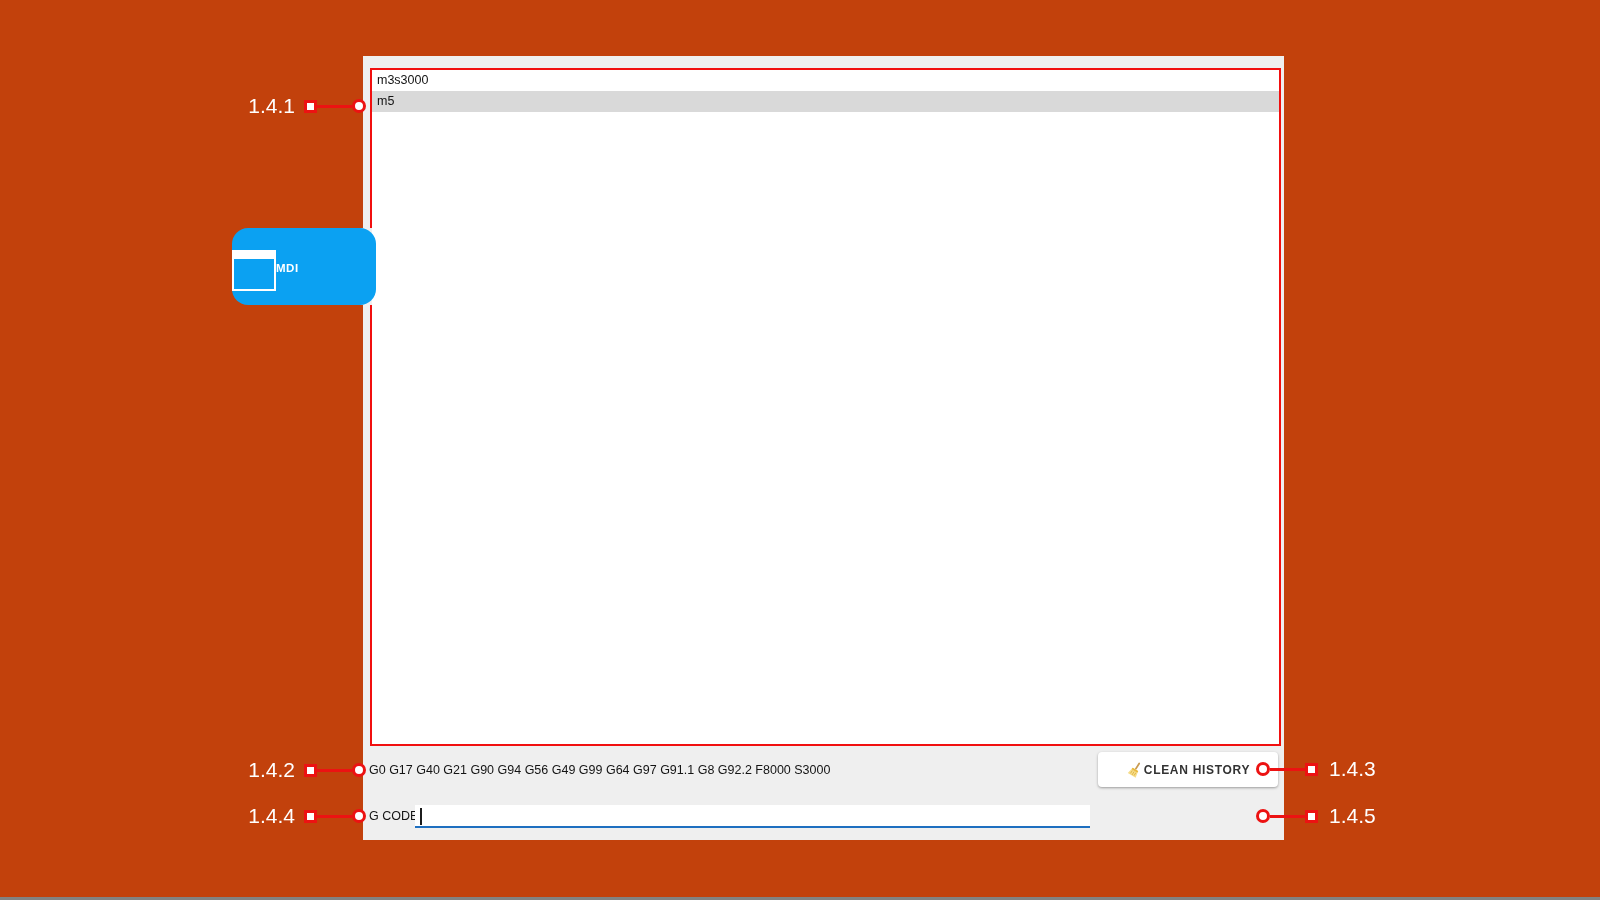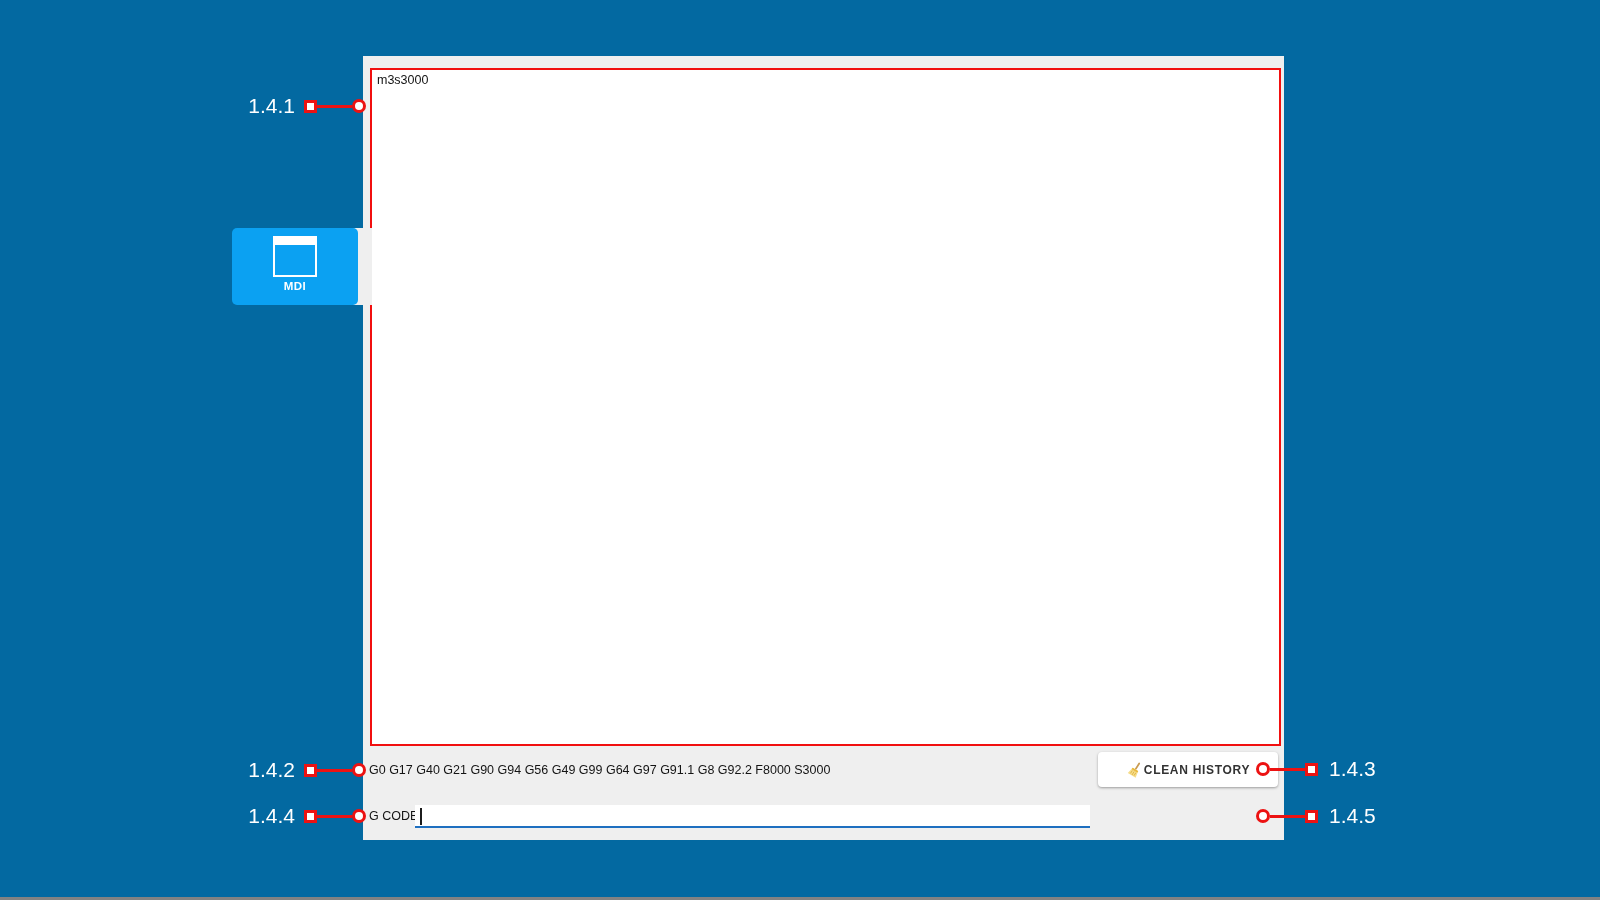--- a/index.html
+++ b/index.html
@@ -1,41 +1,41 @@
 <!DOCTYPE html>
 <html><head>
 <meta charset="utf-8">
 <style>
   html,body{margin:0;padding:0;background:#323232;}
   #stage{
     position:relative;width:1600px;height:900px;overflow:hidden;
-    background:#0369a1;
+    background:#c2410c;
     font-family:"Liberation Sans",sans-serif;
   }
   
   .bottom-edge{position:absolute;left:0;bottom:0;width:100%;height:3px;background:#828282;}
 
   
   .panel{position:absolute;left:363px;top:56px;width:921px;height:784px;background:#efefef;}
 
   
   .history-box{
     position:absolute;left:370px;top:68px;width:907px;height:674px;
     background:#ffffff;border:2px solid #f10f0f;
   }
   .history-row{height:21px;line-height:21px;padding-left:5px;
     font-size:12.5px;color:#141414;background:#ffffff;}
   .history-row.highlight{background:#d9d9d9;}
 
   
   .tab-connector{position:absolute;left:346px;top:228px;width:26px;height:77px;background:#efefef;}
   .mdi-tab{
-    position:absolute;left:232px;top:228px;width:126px;height:77px;
-    background:#0ba1f2;border-radius:5px;
-    display:flex;flex-direction:column;align-items:center;cursor:pointer;
+    position:absolute;left:232px;top:228px;width:144px;height:77px;
+    background:#0ba1f2;border-radius:16px;
+    display:flex;flex-direction:row;align-items:center;cursor:pointer;
   }
   .win-icon{position:relative;width:44px;height:41px;border:2px solid #ffffff;margin-top:8px;box-sizing:border-box;}
   .win-icon::before{content:"";position:absolute;top:0;left:0;right:0;height:7px;background:#ffffff;}
   .mdi-tab .tab-label{margin-top:3px;font-size:11.5px;font-weight:700;color:#ffffff;letter-spacing:.5px;}
 
   
   .status-line{
     position:absolute;left:369px;top:763px;font-size:12.5px;font-weight:500;color:#141414;
   }
   .gcode-label{position:absolute;left:369px;top:809px;font-size:12.5px;font-weight:500;color:#141414;}
@@ -66,20 +66,21 @@
 </style>
 </head>
 <body>
 
 <div id="stage">
 
   <div class="panel"></div>
 
   <div class="history-box">
     <div class="history-row">m3s3000</div>
+    <div class="history-row highlight">m5</div>
   </div>
 
   <div class="tab-connector"></div>
   <div class="mdi-tab">
     <div class="win-icon"></div>
     <div class="tab-label">MDI</div>
   </div>
 
   <div class="status-line">G0 G17 G40 G21 G90 G94 G56 G49 G99 G64 G97 G91.1 G8 G92.2 F8000 S3000</div>
 

